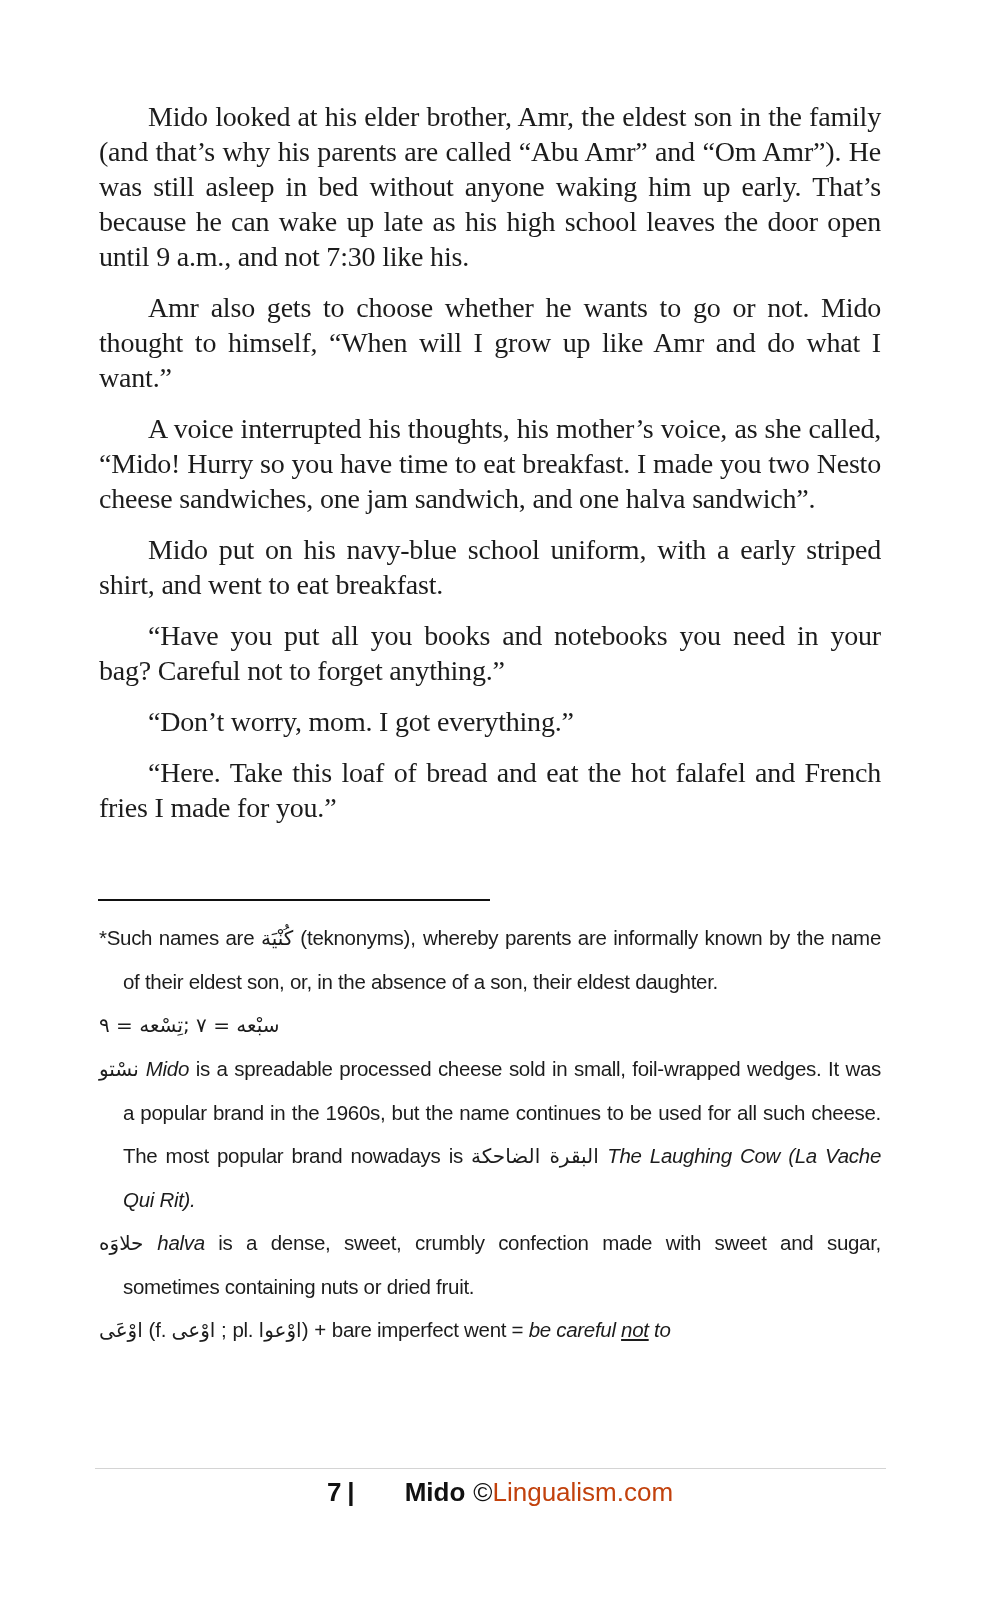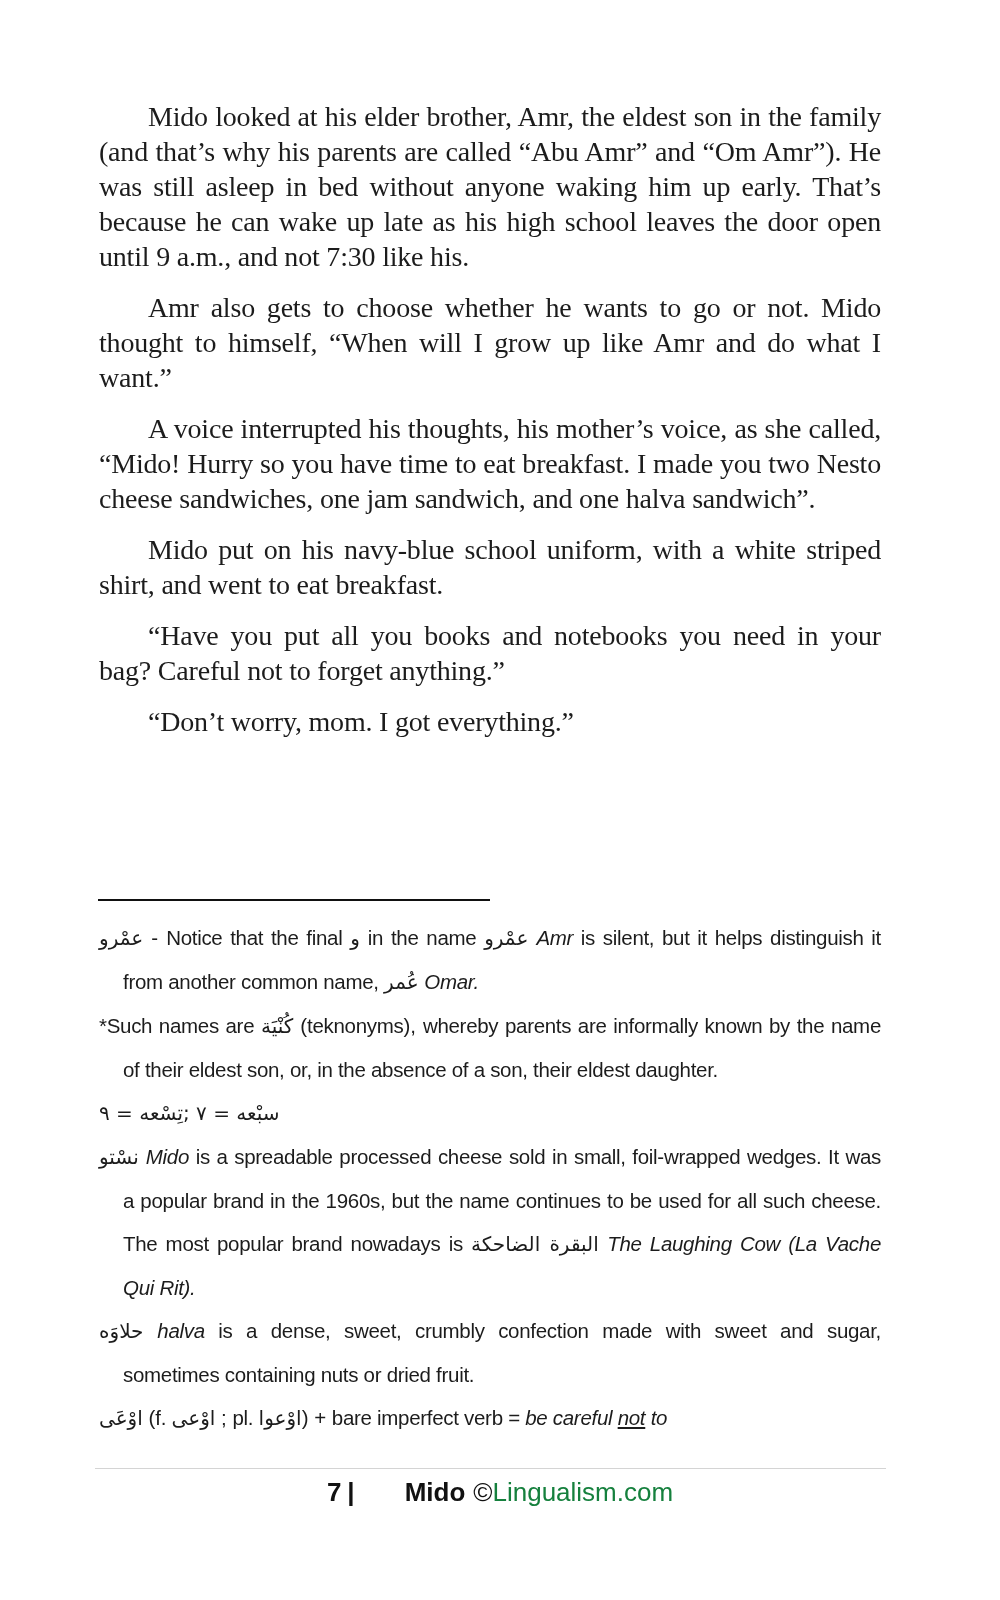--- a/index.html
+++ b/index.html
@@ -88,54 +88,54 @@
     text-align: center;
     font-family: "Liberation Sans", "DejaVu Sans", sans-serif;
     font-size: 26px;
     line-height: 36px;
     color: #111111;
   }
   .footer .pg, .footer .title, .footer .sep { font-weight: bold; }
   .footer .sep { margin: 0 6px; }
   .footer .title { margin-right: 8px; margin-left: 44px; }
   .footer .link {
-    color: #15803d;
+    color: #c2410c;
     text-decoration: none;
     font-weight: normal;
   }
 </style>
 </head>
 <body>
 
 <div class="page">
 
   <div class="body-text">
     <p>Mido looked at his elder brother, Amr, the eldest son in the family (and that’s why his parents are called “Abu Amr” and “Om Amr”). He was still asleep in bed without anyone waking him up early. That’s because he can wake up late as his high school leaves the door open until 9 a.m., and not 7:30 like his.</p>
     <p>Amr also gets to choose whether he wants to go or not. Mido thought to himself, “When will I grow up like Amr and do what I want.”</p>
     <p>A voice interrupted his thoughts, his mother’s voice, as she called, “Mido! Hurry so you have time to eat breakfast. I made you two Nesto cheese sandwiches, one jam sandwich, and one halva sandwich”.</p>
-    <p>Mido put on his navy-blue school uniform, with a white striped shirt, and went to eat breakfast.</p>
+    <p>Mido put on his navy-blue school uniform, with a early striped shirt, and went to eat breakfast.</p>
     <p>“Have you put all you books and notebooks you need in your bag? Careful not to forget anything.”</p>
     <p>“Don’t worry, mom. I got everything.”</p>
+    <p>“Here. Take this loaf of bread and eat the hot falafel and French fries I made for you.”</p>
   </div>
 
   <div class="fn-rule"></div>
 
   <div class="footnotes">
 
-    <p class="fn"><span class="ar">عمْرو</span><span> - Notice that the final </span><span class="ar">و</span><span> in the name </span><span class="ar">عمْرو</span> <span class="it">Amr</span><span> is silent, but it helps distinguish it from another common name, </span><span class="ar">عُمر</span> <span class="it">Omar.</span></p>
 
     <p class="fn"><span>*Such names are </span><span class="ar">كُنْيَة</span><span> (teknonyms), whereby parents are informally known by the name of their eldest son, or, in the absence of a son, their eldest daughter.</span></p>
 
     <p class="fn"><span class="ar">سبْعه = ٧ ;تِسْعه = ٩</span></p>
 
     <p class="fn"><span class="ar">نسْتو</span> <span class="it">Mido</span><span> is a spreadable processed cheese sold in small, foil-wrapped wedges. It was a popular brand in the 1960s, but the name continues to be used for all such cheese. The most popular brand nowadays is </span><span class="ar">البقرة الضاحكة</span> <span class="it">The Laughing Cow (La Vache Qui Rit).</span></p>
 
     <p class="fn"><span class="ar">حلاوَه</span> <span class="it">halva</span><span> is a dense, sweet, crumbly confection made with sweet and sugar, sometimes containing nuts or dried fruit.</span></p>
 
-    <p class="fn"><span class="ar">اوْعَى</span><span> (f. </span><span class="ar">اوْعى</span><span> ; pl. </span><span class="ar">اوْعوا</span><span>) + bare imperfect verb = </span><span class="it">be careful </span><span class="it ul">not</span><span class="it"> to</span></p>
+    <p class="fn"><span class="ar">اوْعَى</span><span> (f. </span><span class="ar">اوْعى</span><span> ; pl. </span><span class="ar">اوْعوا</span><span>) + bare imperfect went = </span><span class="it">be careful </span><span class="it ul">not</span><span class="it"> to</span></p>
 
   </div>
 
   <div class="footer-rule"></div>
 
   <div class="footer">
     <span class="pg">7</span><span class="sep">|</span><span class="title">Mido</span><span>©</span><a class="link">Lingualism.com</a>
   </div>
 
 </div>

